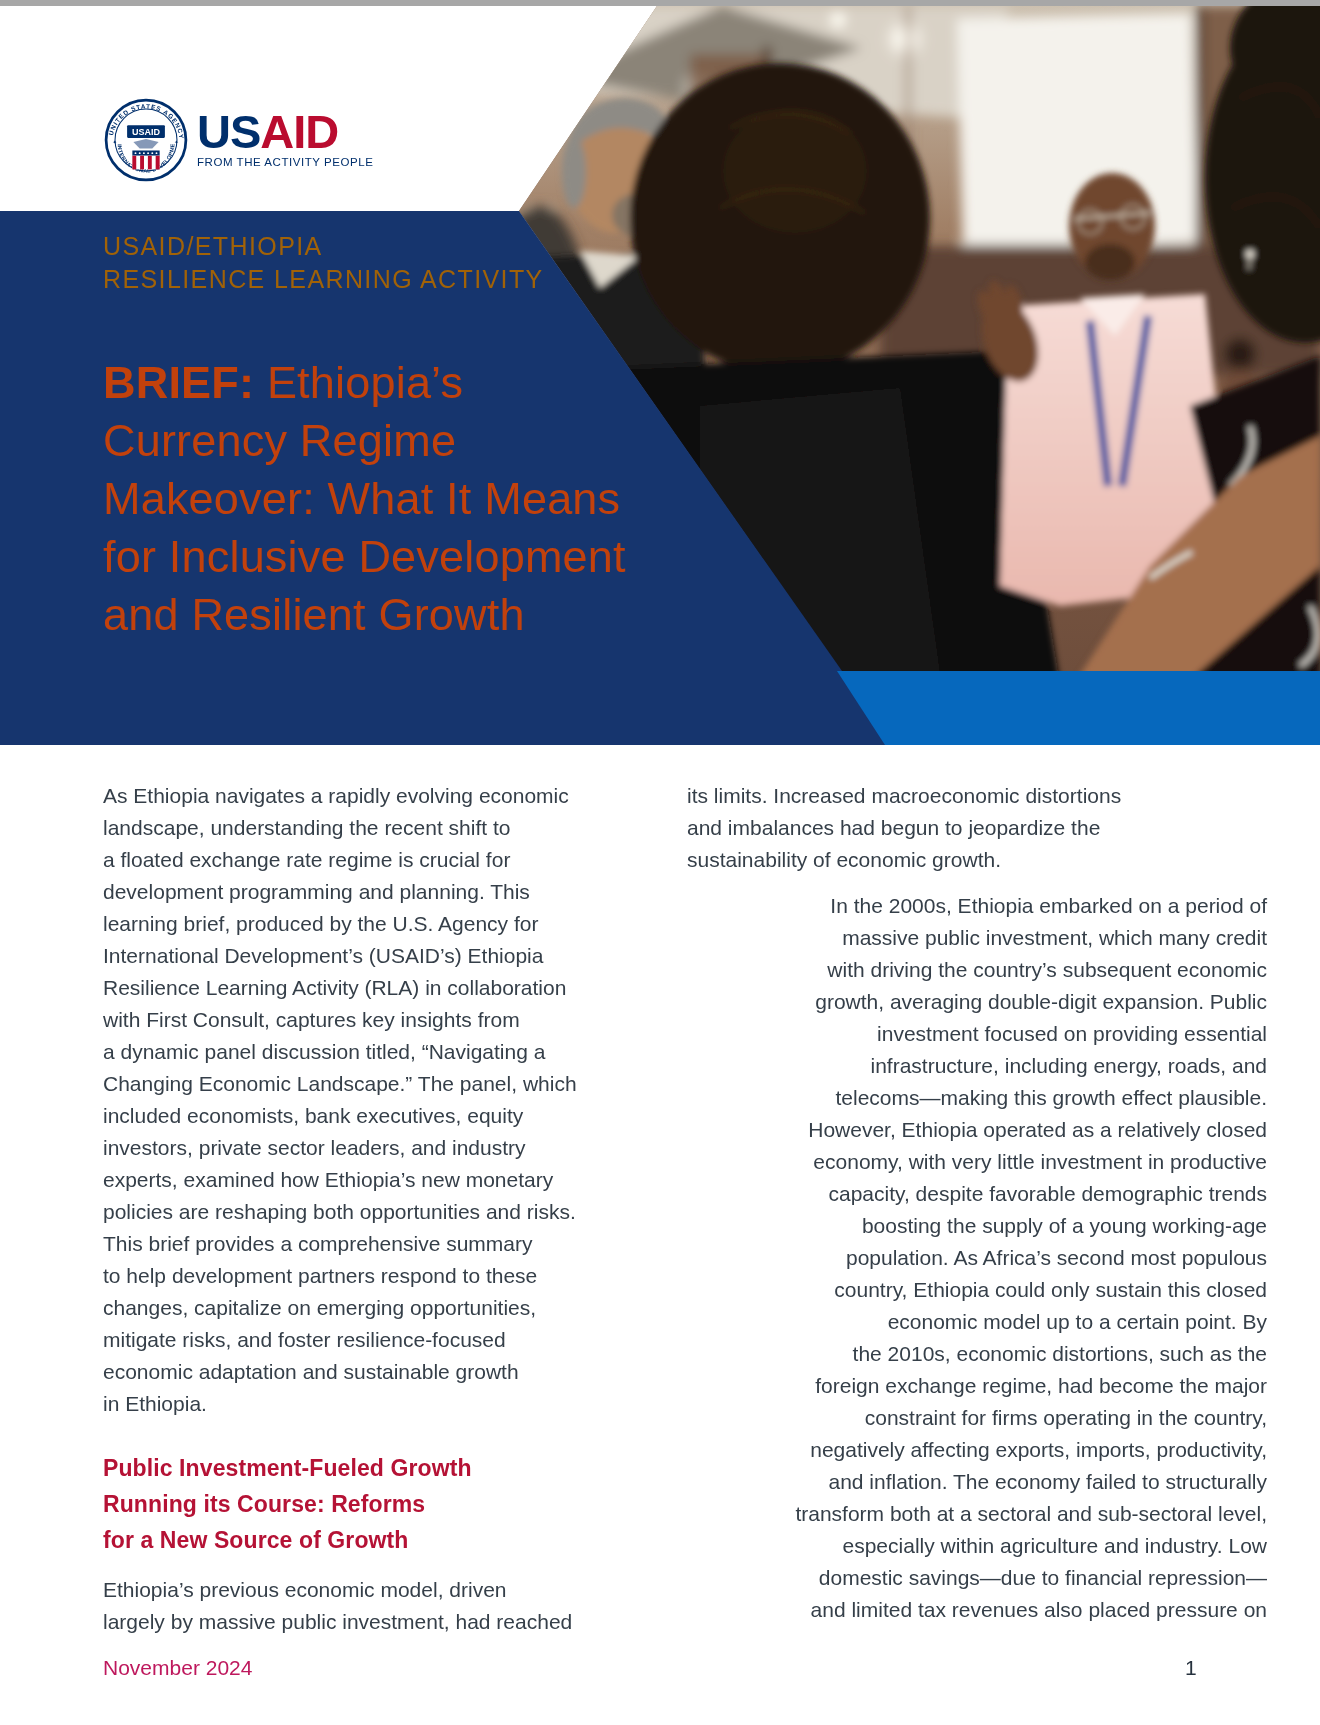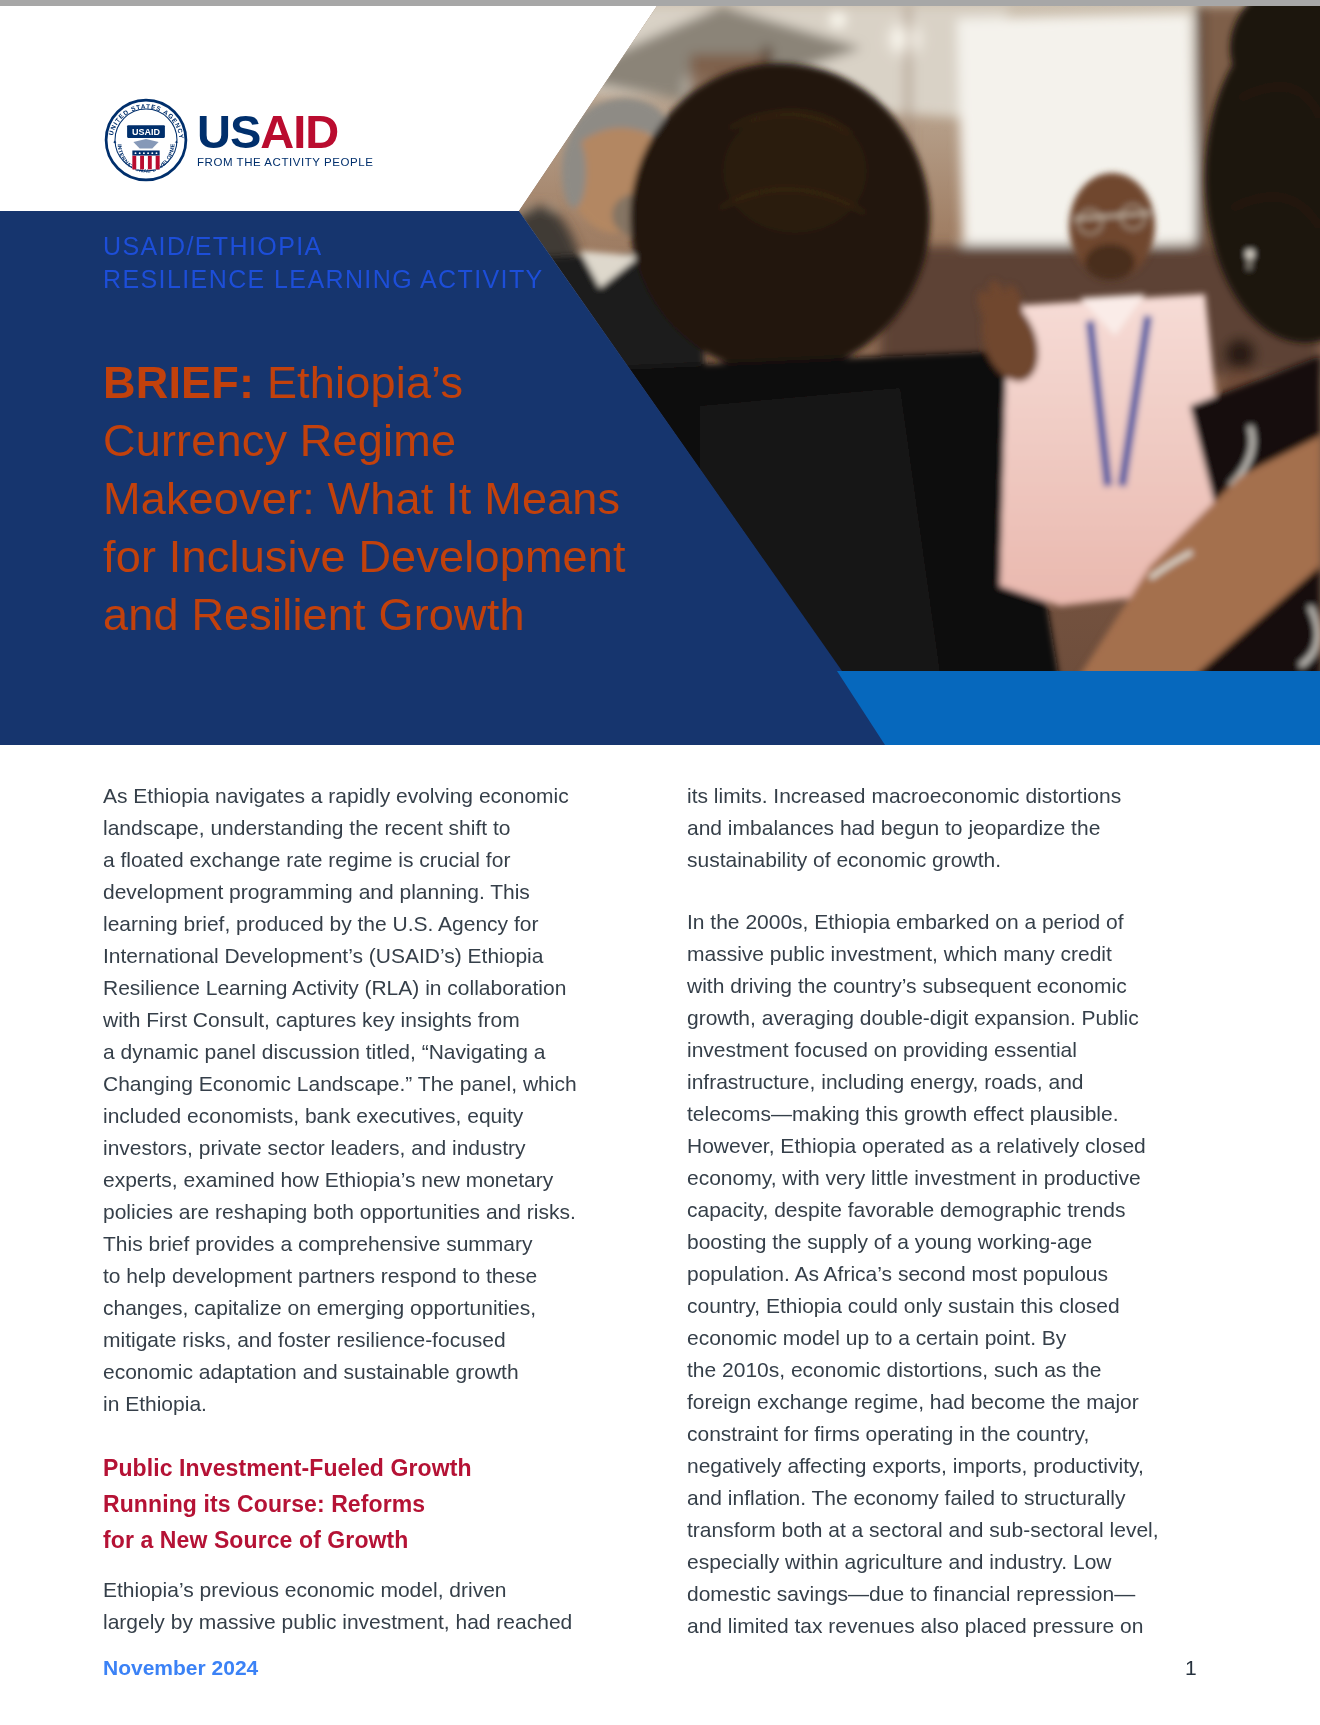--- a/index.html
+++ b/index.html
@@ -26,39 +26,39 @@
     background:#0668BD;
   }
   .logo{position:absolute;left:104px;top:92px;display:flex;align-items:flex-start;}
   .logo .seal{width:84px;height:84px;}
   .logo .word-col{margin-left:9px;padding-top:14px;}
   .wordmark{font-weight:bold;font-size:47px;line-height:40px;letter-spacing:-1px;}
   .wordmark .us{color:#002F6C;text-align:center;}
   .wordmark .aid{color:#BA0C2F;}
   .tagline{margin-top:4px;font-size:11.5px;letter-spacing:0.55px;color:#002F6C;white-space:nowrap;}
   .kicker{
-    position:absolute;left:103px;top:224px;color:#1d4ed8;
+    position:absolute;left:103px;top:224px;color:#a16207;
     font-size:25px;line-height:33px;letter-spacing:1.4px;white-space:pre-line;
   }
   .brief-title{
     position:absolute;left:103px;top:348px;color:#c2410c;
     font-size:45px;line-height:58px;font-weight:400;letter-spacing:0.2px;
   }
   .brief-title .prefix{font-weight:bold;}
   .brief-title .rest{white-space:pre-line;}
   .col{position:absolute;top:780px;color:#353F49;font-size:21px;line-height:32px;}
   .col-left{left:103px;width:584px;}
   .col-right{left:687px;width:580px;}
   .para{white-space:pre-line;margin:0;}
-  .para + .para{margin-top:30px;}
+  .para + .para{margin-top:14px;text-align:right;}
   .section-heading{
     color:#B51235;font-weight:bold;font-size:23px;line-height:36px;
     white-space:pre-line;margin:30px 0 16px 0;letter-spacing:0.1px;
   }
-  .footer-date{position:absolute;left:103px;top:1656px;font-size:21px;color:#3b82f6;font-weight:bold;}
+  .footer-date{position:absolute;left:103px;top:1656px;font-size:21px;color:#be185d;}
   .footer-page{position:absolute;left:1185px;top:1656px;font-size:21px;color:#26323E;}
 </style>
 </head>
 <body>
 
 <div class="page">
   <div class="top-line"></div>
 
   <div class="header-wrap">
 

